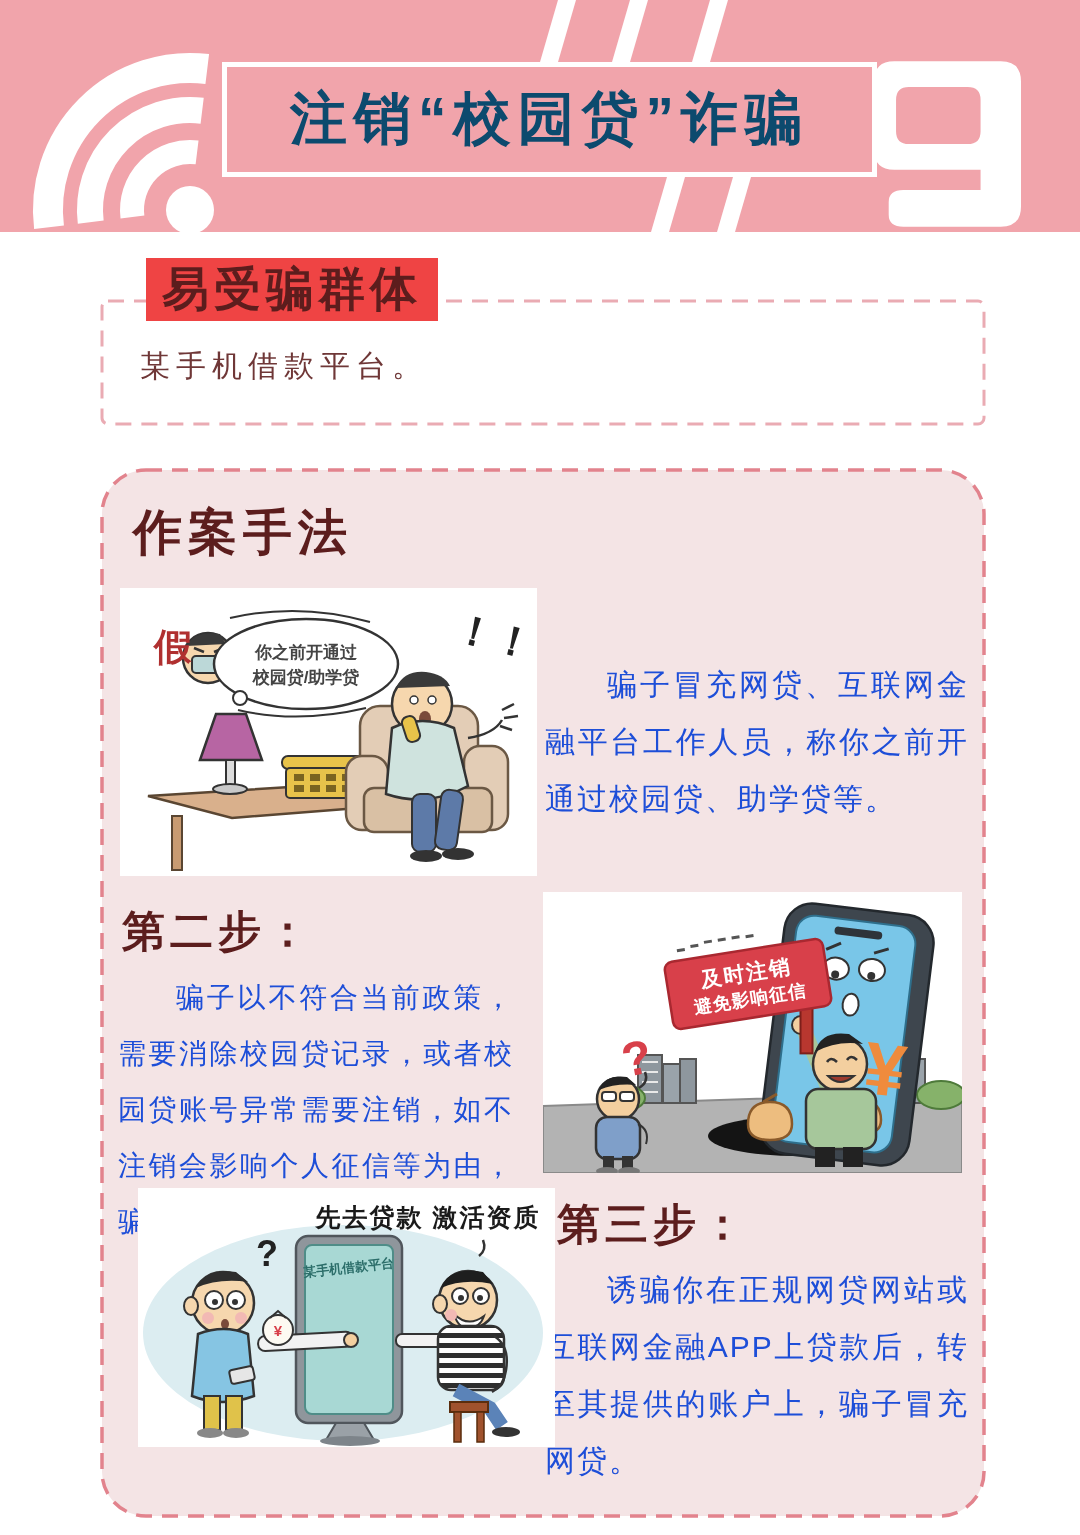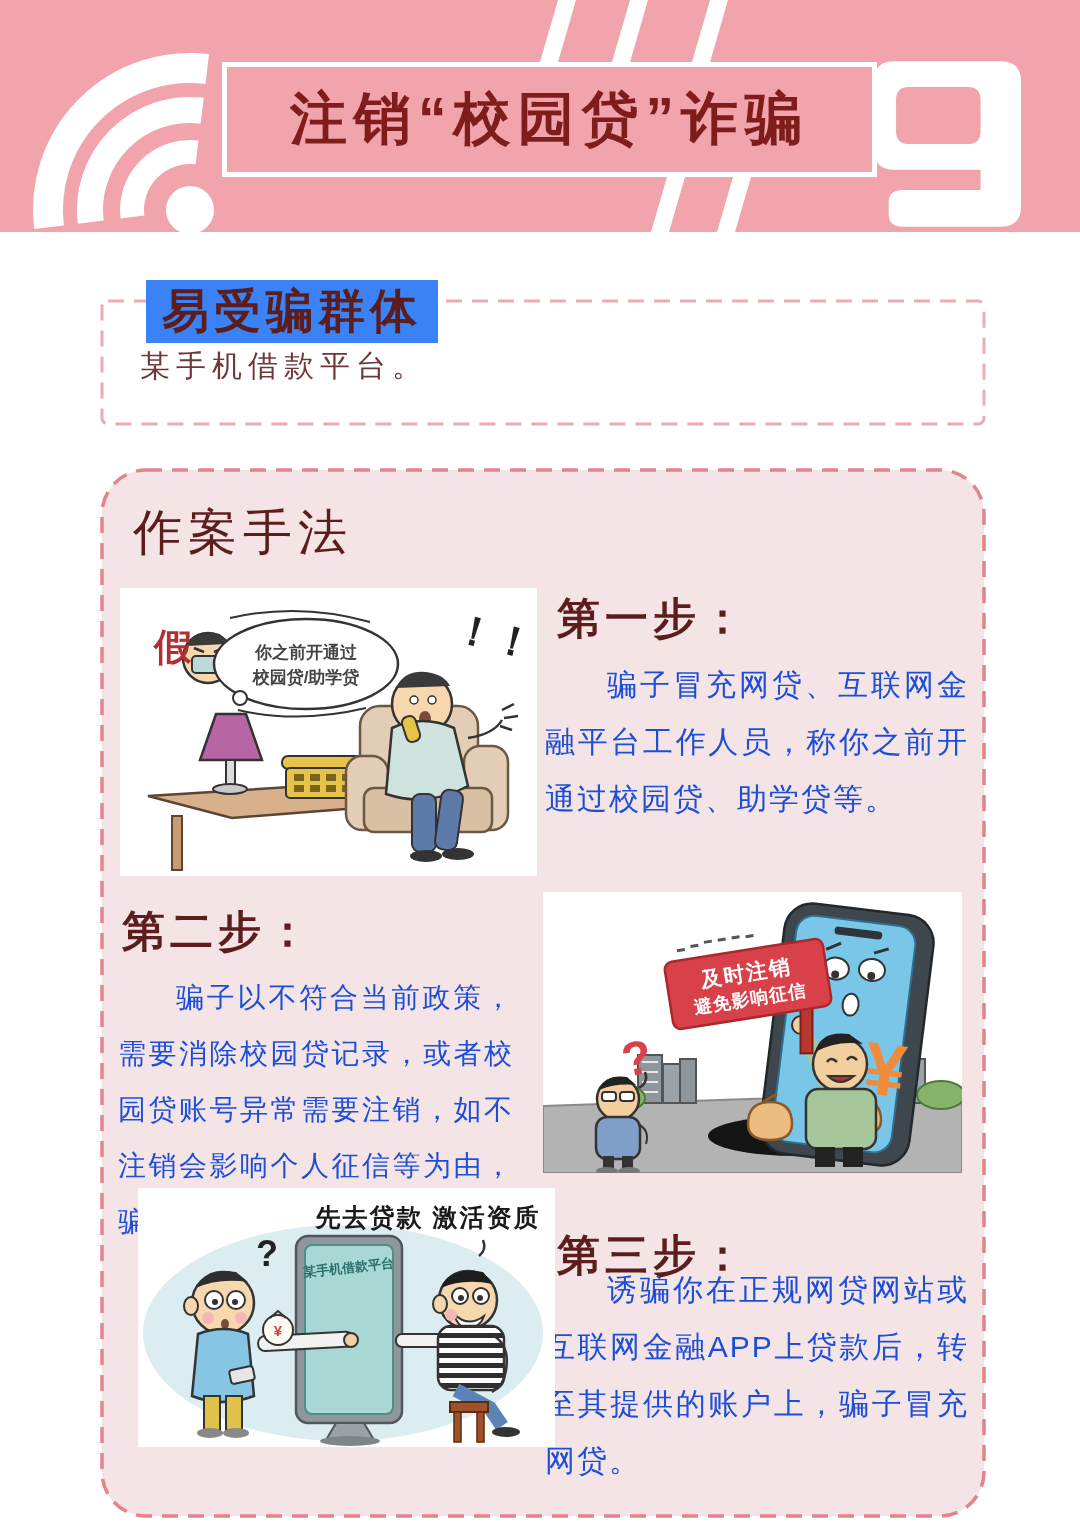--- a/index.html
+++ b/index.html
@@ -4,39 +4,39 @@
 <style>
   html,body{margin:0;padding:0;background:#fff;}
   #page{position:relative;width:1080px;height:1535px;background:#fff;overflow:hidden;
         font-family:"Liberation Sans","DejaVu Sans",sans-serif;}
   .abs{position:absolute;}
 
   
   #header{left:0;top:0;width:1080px;height:232px;background:#f1a4ab;}
   #title-box{left:222px;top:62px;width:655px;height:115px;border:5px solid #ffffff;
              box-sizing:border-box;display:flex;align-items:center;justify-content:center;z-index:3;background:#f1a4ab;}
-  #title-box span{color:#7f1d1d;font-size:57px;font-weight:900;letter-spacing:7px;white-space:nowrap;}
+  #title-box span{color:#0c4a6e;font-size:57px;font-weight:900;letter-spacing:7px;white-space:nowrap;}
   #badge9{left:874px;top:52px;z-index:2;}
 
   
   .frame-svg{pointer-events:none;}
-  #victims-title{left:146px;top:280px;z-index:2;background:#3b82f6;padding:0 16px;
+  #victims-title{left:146px;top:258px;z-index:2;background:#ef4444;padding:0 16px;
                  font-size:47px;font-weight:900;color:#5c1d1d;letter-spacing:5px;}
   #victims-body{left:140px;top:346px;font-size:30px;color:#6f3737;letter-spacing:6px;}
 
   #methods-box{left:100px;top:468px;width:886px;height:1050px;z-index:0;}
-  #methods-title{left:133px;top:500px;font-size:49px;font-weight:400;color:#5c1d1d;letter-spacing:6px;z-index:2;}
+  #methods-title{left:133px;top:500px;font-size:49px;font-weight:700;color:#5c1d1d;letter-spacing:6px;z-index:2;}
 
   .step-head{font-size:43px;font-weight:900;color:#5c1d1d;letter-spacing:5px;z-index:2;}
   .step-body{color:#1d4ed8;text-align:justify;z-index:2;}
   #step1-head{left:557px;top:590px;}
   #step1-body{left:545px;top:656px;width:424px;font-size:30px;line-height:57px;letter-spacing:2px;text-indent:62px;}
   #step2-head{left:122px;top:903px;}
   #step2-body{left:118px;top:970px;width:396px;font-size:28px;line-height:56px;letter-spacing:2px;text-indent:58px;}
-  #step3-head{left:557px;top:1196px;margin-top:31px;}
+  #step3-head{left:557px;top:1196px;}
   #step3-body{left:545px;top:1261px;width:424px;font-size:30px;line-height:57px;letter-spacing:2px;text-indent:62px;}
 
   .illu{background:#ffffff;z-index:2;}
   #illu1{left:120px;top:588px;width:417px;height:288px;}
   #illu2{left:543px;top:892px;width:419px;height:281px;}
   #illu3{left:138px;top:1188px;width:417px;height:259px;}
   .illu svg{display:block;}
 </style>
 </head>
 <body>
@@ -75,21 +75,20 @@
     <rect x="2" y="2" width="882" height="123" rx="6" fill="none" stroke="#eaabb3" stroke-width="3" stroke-dasharray="16 10"></rect>
   </svg>
   <div class="abs" id="victims-title">易受骗群体</div>
   <div class="abs" id="victims-body">某手机借款平台。</div>
 
   <svg class="abs frame-svg" id="methods-box" width="886" height="1050">
     <rect x="2" y="2" width="882" height="1046" rx="44" fill="#f4e4e5" stroke="#e2838d" stroke-width="3.5" stroke-dasharray="16 10"></rect>
   </svg>
   <div class="abs" id="methods-title">作案手法</div>
 
-  <div class="abs step-head" id="step1-head">第一步：</div>
   <div class="abs step-body" id="step1-body">骗子冒充网贷、互联网金融平台工作人员，称你之前开通过校园贷、助学贷等。</div>
   <div class="abs step-head" id="step2-head">第二步：</div>
   <div class="abs step-body" id="step2-body">骗子以不符合当前政策，需要消除校园贷记录，或者校园贷账号异常需要注销，如不注销会影响个人征信等为由，骗取你信任。</div>
   <div class="abs step-head" id="step3-head">第三步：</div>
   <div class="abs step-body" id="step3-body">诱骗你在正规网贷网站或互联网金融APP上贷款后，转至其提供的账户上，骗子冒充网贷。</div>
 
   <div class="abs illu" id="illu1">
     <svg width="417" height="288" viewBox="0 0 417 288">
 
       <polygon points="28,208 250,194 340,212 112,230" fill="#d9b08c" stroke="#5a4632" stroke-width="2.5"></polygon>

